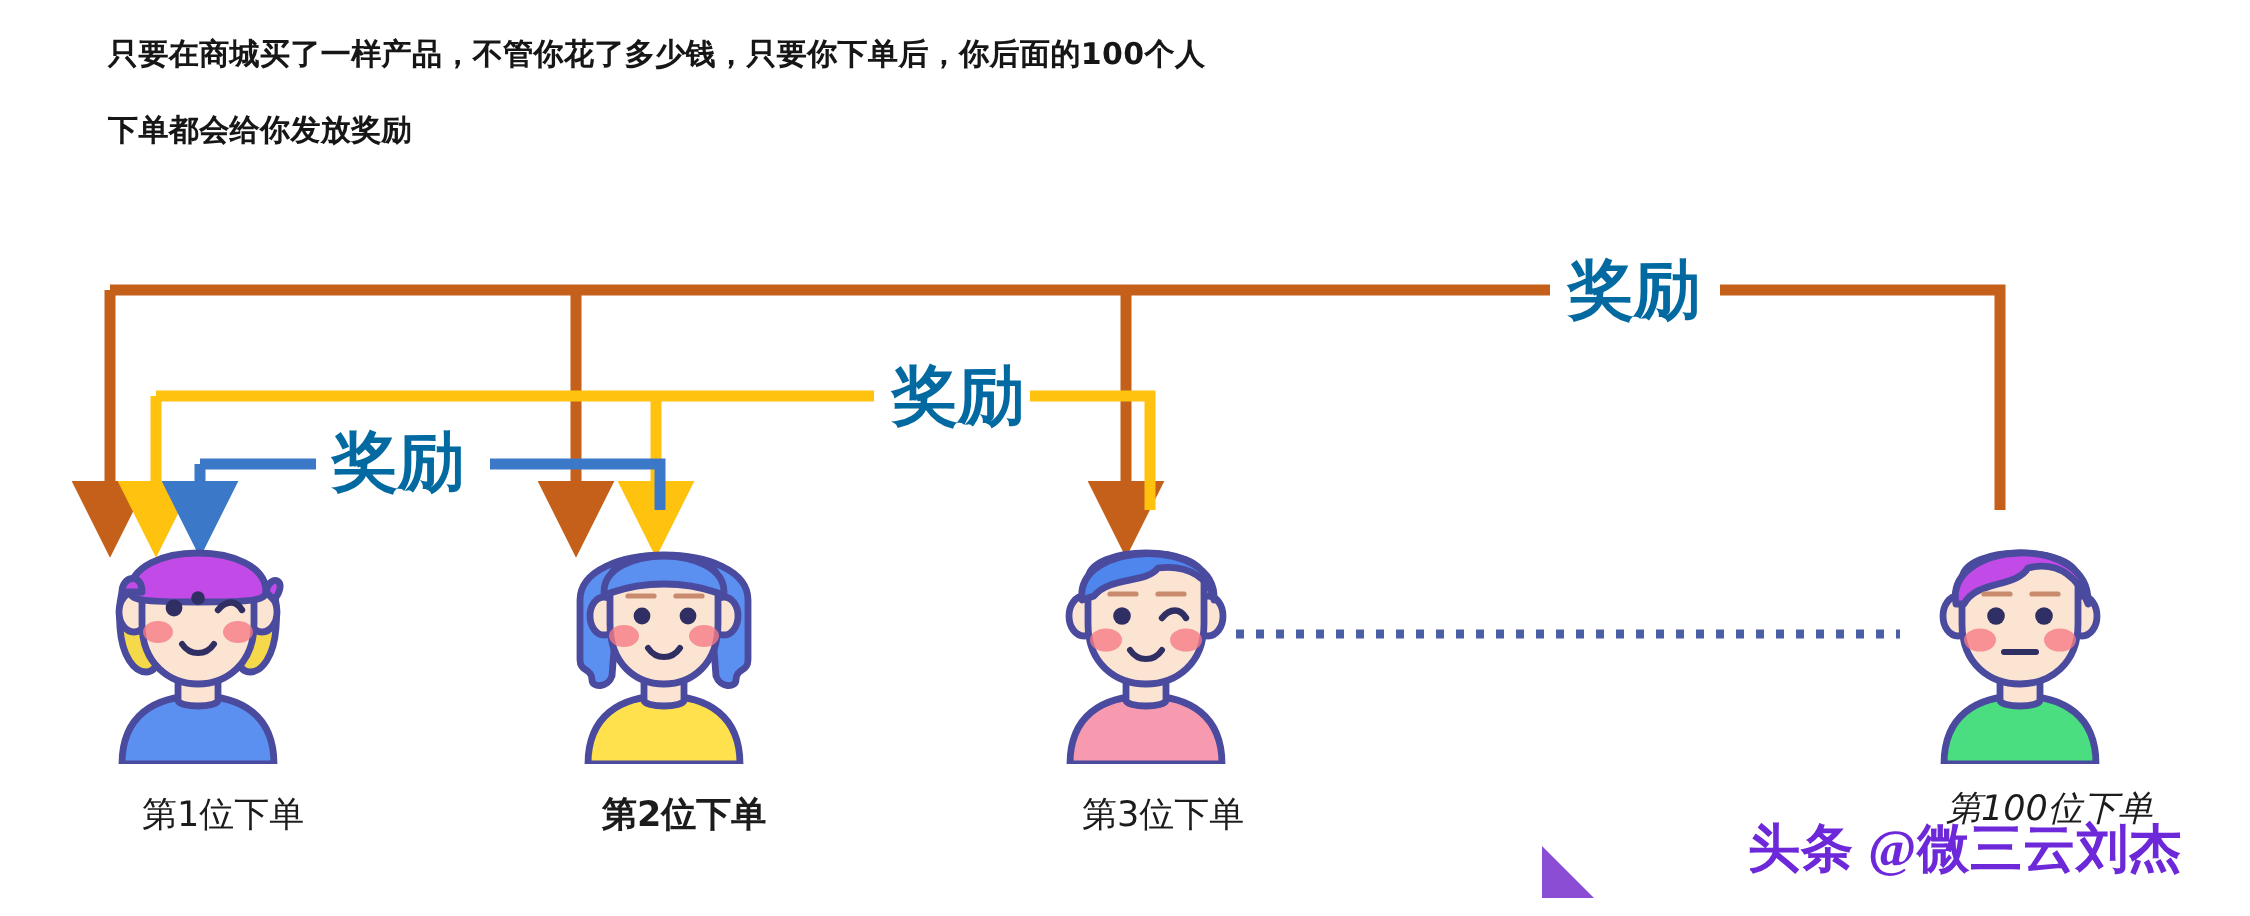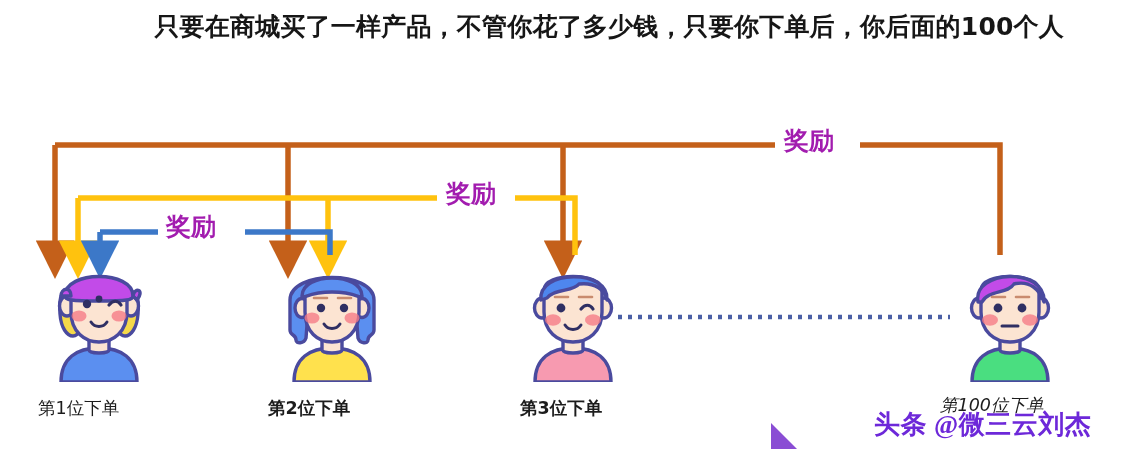--- a/index.html
+++ b/index.html
@@ -20,46 +20,45 @@
 
   
   #title-block {
     position: absolute;
     left: 54px;
     top: 8px;
     width: 1010px;
   }
   .title-line {
     font-family: "DejaVu Sans", "Liberation Sans", sans-serif;
-    font-size: 25px;
+    font-size: 15px;
     font-weight: bold;
     color: #161616;
     letter-spacing: 0.2px;
     line-height: 38px;
     white-space: nowrap;
-    text-align: right;
   }
 
   
   #diagram-svg {
     position: absolute;
     left: 0;
     top: 0;
     width: 1125px;
     height: 458px;
     pointer-events: none;
   }
 
   
   .reward-label {
     position: absolute;
-    font-family: Liberation Serif, serif;
-    font-size: 25px;
+    font-family: Liberation Sans, sans-serif;
+    font-size: 33px;
     font-weight: bold;
-    color: #a21caf;
+    color: #0369a1;
     white-space: nowrap;
     line-height: 1;
   }
   #reward-label-1 { left: 166px; top: 214px; }
   #reward-label-2 { left: 446px; top: 181px; }
   #reward-label-3 { left: 784px; top: 128px; }
 
   
   .person {
     position: absolute;
@@ -74,24 +73,25 @@
   #person-4 { left: 950px; top: 252px; }
 
   
   .person-caption {
     position: absolute;
     font-family: "DejaVu Sans", "Liberation Sans", sans-serif;
     font-size: 17.5px;
     color: #1c1c1c;
     white-space: nowrap;
     line-height: 1;
+    margin-left: 33px;
   }
   #caption-1 { left: 38px; top: 400px; }
   #caption-2 { left: 268px; top: 400px; font-weight: bold; }
-  #caption-3 { left: 520px; top: 400px; font-weight: bold; }
+  #caption-3 { left: 508px; top: 400px; }
   #caption-4 { left: 940px; top: 397px; font-style: italic; }
 
   
   #watermark {
     position: absolute;
     left: 874px;
     top: 412px;
     font-family: Liberation Serif, serif;
     font-size: 26px;
     font-weight: bold;
@@ -112,20 +112,21 @@
     border-top: 26px solid transparent;
   }
 </style>
 </head>
 <body>
 
 <div id="page">
 
   <div id="title-block">
     <div class="title-line">只要在商城买了一样产品，不管你花了多少钱，只要你下单后，你后面的100个人</div>
+    <div class="title-line">下单都会给你发放奖励</div>
   </div>
 
   <svg id="diagram-svg" viewBox="0 0 1125 458">
     <defs>
       <marker id="ah-brown" markerWidth="7" markerHeight="7" refX="1.2" refY="3.5" orient="auto" markerUnits="strokeWidth">
         <path d="M0,0 L7,3.5 L0,7 Z" fill="#C4601A"></path>
       </marker>
       <marker id="ah-yellow" markerWidth="7" markerHeight="7" refX="1.2" refY="3.5" orient="auto" markerUnits="strokeWidth">
         <path d="M0,0 L7,3.5 L0,7 Z" fill="#FFC20E"></path>
       </marker>

